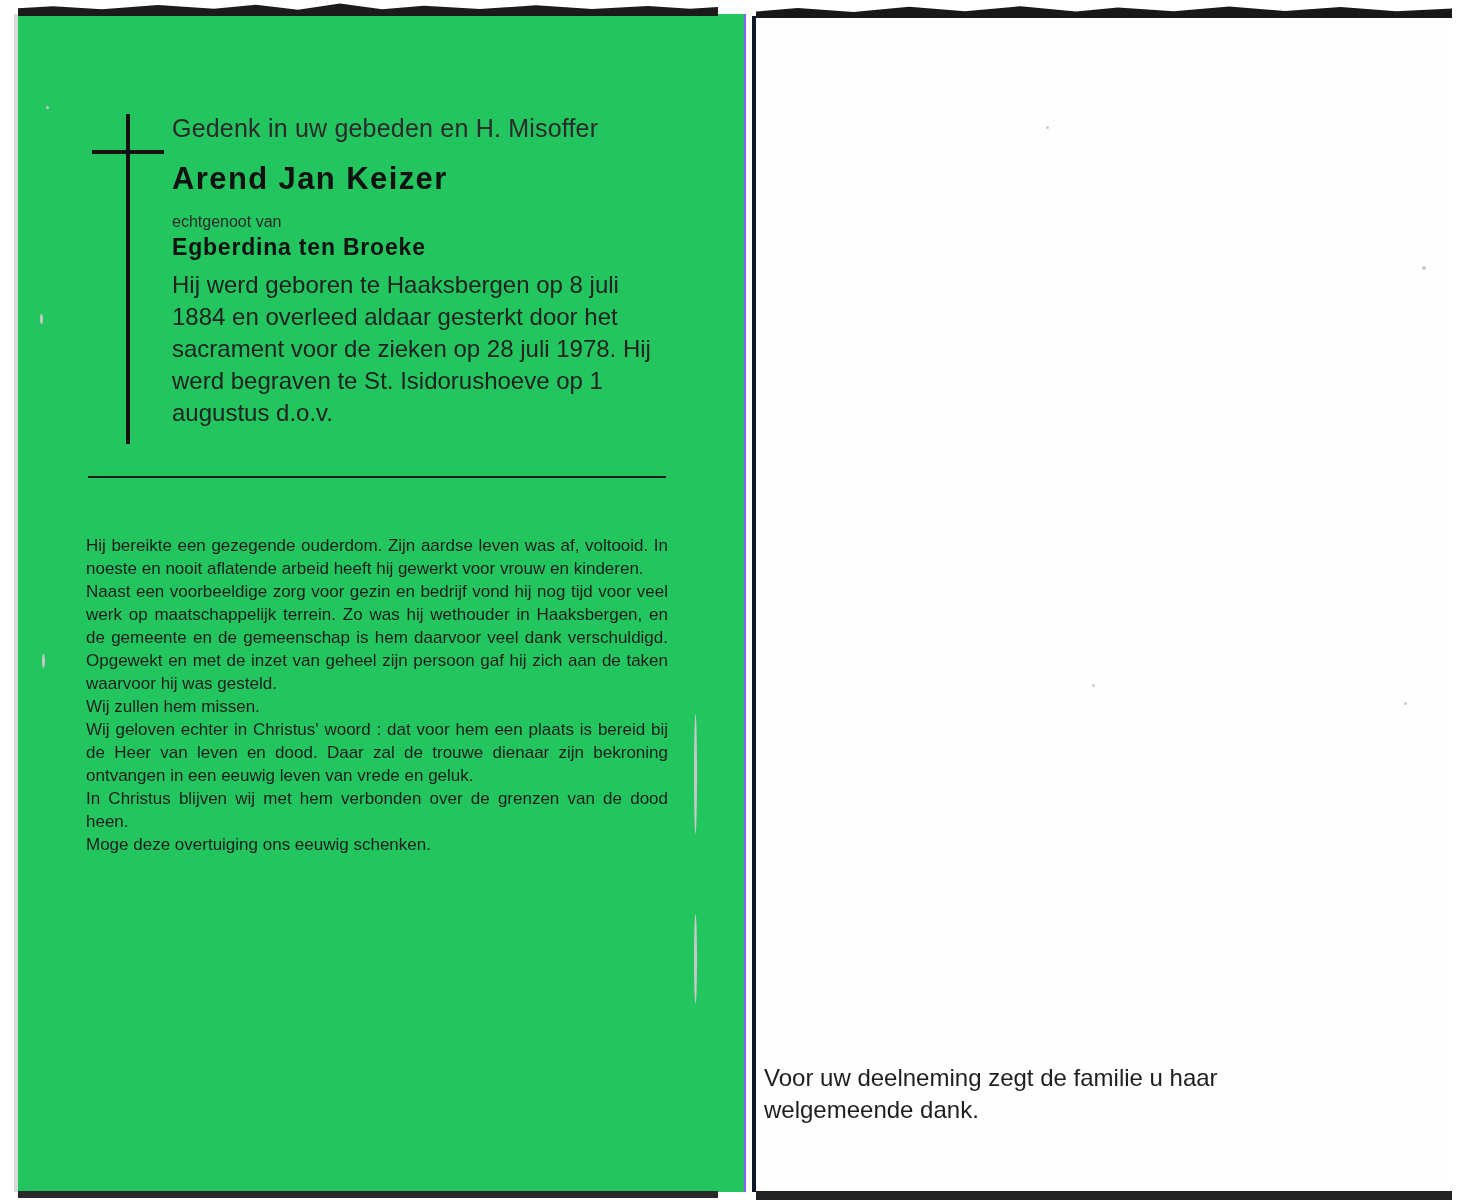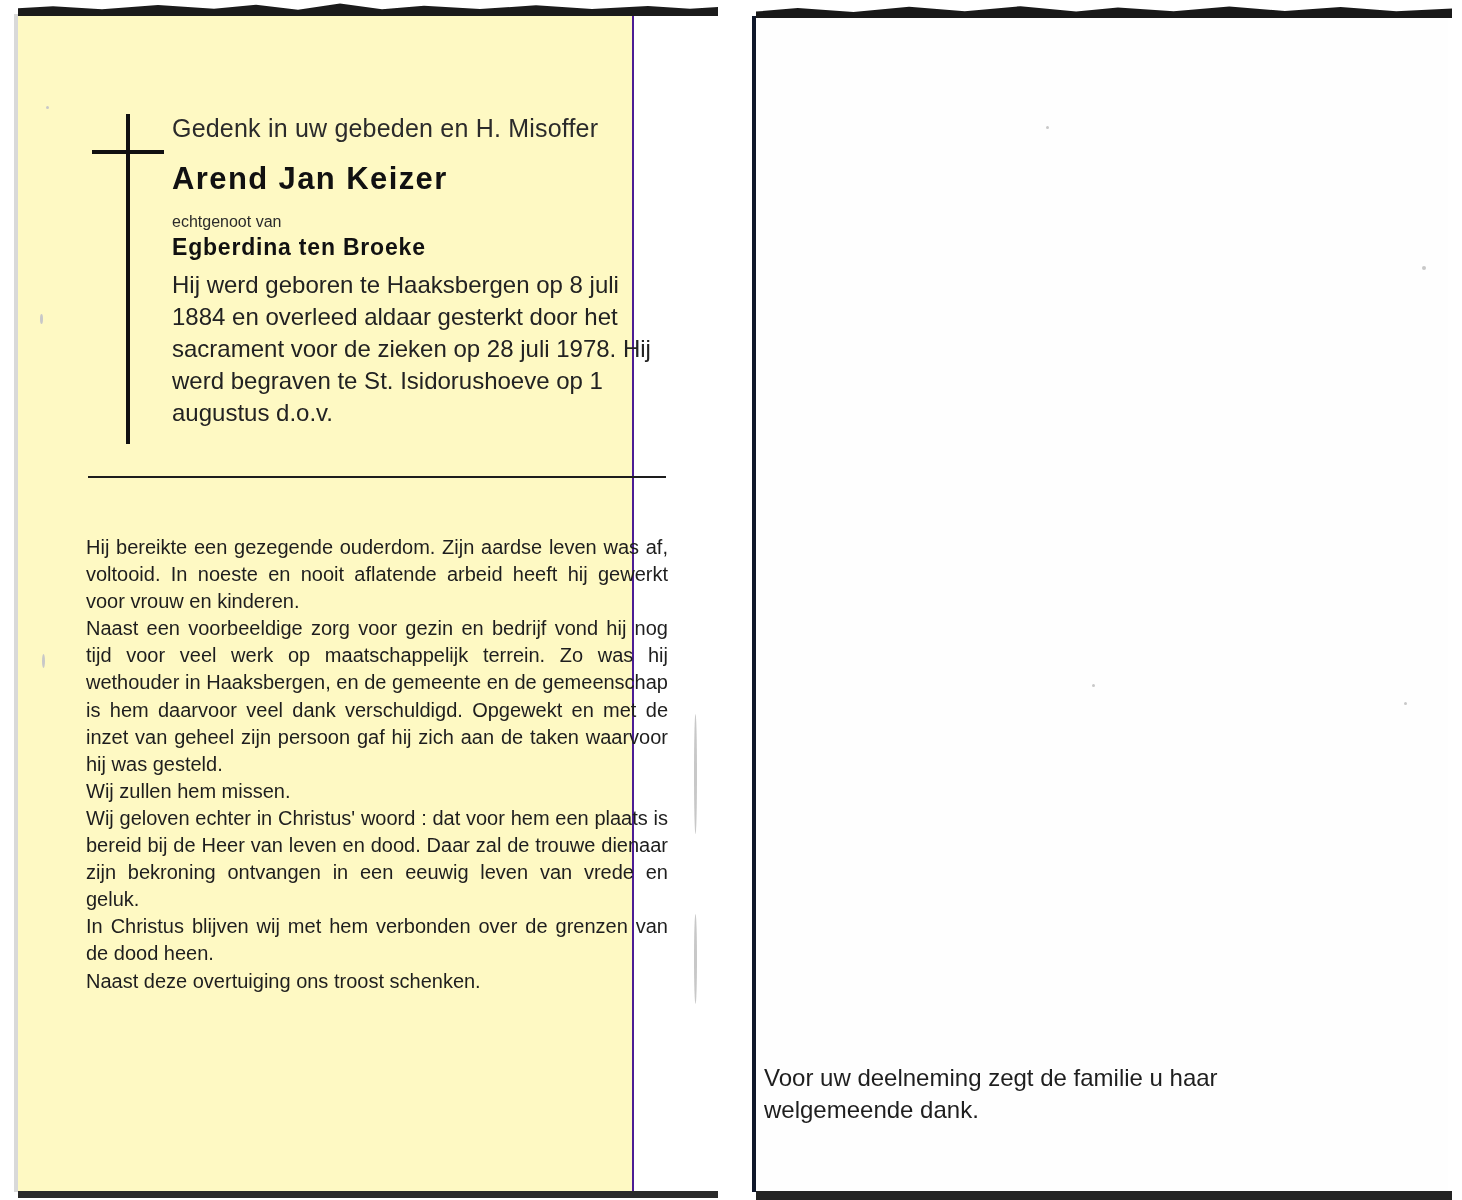--- a/index.html
+++ b/index.html
@@ -19,24 +19,24 @@
   
   .scan {
     position: absolute;
     background: #fdfdfd;
     box-sizing: border-box;
   }
 
   .left-page {
     left: 18px;
     top: 14px;
-    width: 616px;
+    width: 728px;
     height: 1178px;
-    border-right: 2px solid #4c1d95;
-    background: #fef9c3;
+    border-right: 2px solid #8b5cf6;
+    background: #22c55e;
   }
   
   .left-page .top-edge {
     position: absolute;
     left: 0;
     top: -12px;
     width: 700px;
     height: 14px;
     background: #1b1b1b;
     clip-path: polygon(0 45%, 5% 30%, 12% 52%, 20% 22%, 28% 48%, 34% 20%,
@@ -165,21 +165,21 @@
     width: 578px;
     height: 2px;
     background: #1d1d1d;
   }
 
   .body-text {
     position: absolute;
     left: 24px;
     top: 440px;
     width: 582px;
-    font-size: 20px;
+    font-size: 17px;
     line-height: 1.355;
     color: #1e1e1e;
     text-align: justify;
     text-justify: inter-word;
   }
   .body-text p {
     margin: 0;
   }
 
   
@@ -224,21 +224,21 @@
     </div>
 
     <div class="divider"></div>
 
     <div class="body-text">
       <p>Hij bereikte een gezegende ouderdom. Zijn aardse leven was af, voltooid. In noeste en nooit aflatende arbeid heeft hij gewerkt voor vrouw en kinderen.</p>
       <p>Naast een voorbeeldige zorg voor gezin en bedrijf vond hij nog tijd voor veel werk op maatschappelijk terrein. Zo was hij wethouder in Haaksbergen, en de gemeente en de gemeenschap is hem daarvoor veel dank verschuldigd. Opgewekt en met de inzet van geheel zijn persoon gaf hij zich aan de taken waarvoor hij was gesteld.</p>
       <p>Wij zullen hem missen.</p>
       <p>Wij geloven echter in Christus' woord : dat voor hem een plaats is bereid bij de Heer van leven en dood. Daar zal de trouwe dienaar zijn bekroning ontvangen in een eeuwig leven van vrede en geluk.</p>
       <p>In Christus blijven wij met hem verbonden over de grenzen van de dood heen.</p>
-      <p>Naast deze overtuiging ons troost schenken.</p>
+      <p>Moge deze overtuiging ons eeuwig schenken.</p>
     </div>
   </div>
 
   <div class="speck" style="left:28px; top:92px; width:3px; height:3px;"></div>
   <div class="speck" style="left:22px; top:300px; width:3px; height:10px;"></div>
   <div class="speck" style="left:24px; top:640px; width:3px; height:14px;"></div>
   <div class="speck" style="left:676px; top:700px; width:3px; height:120px;"></div>
   <div class="speck" style="left:676px; top:900px; width:3px; height:90px;"></div>
 </div>
 

